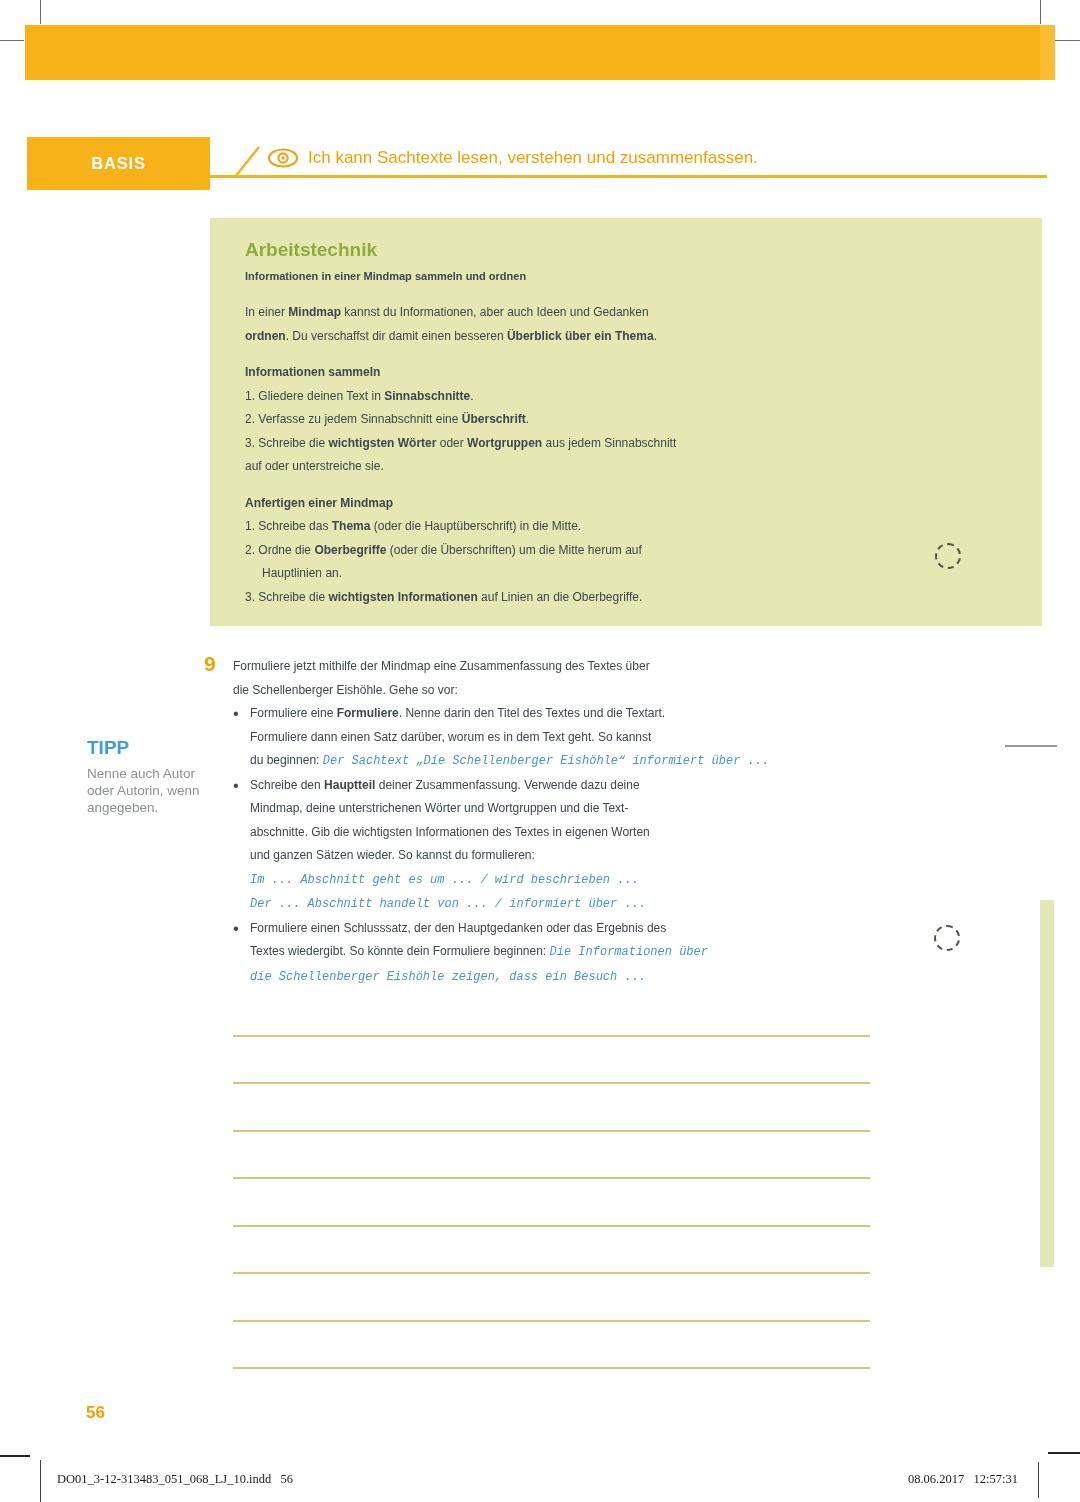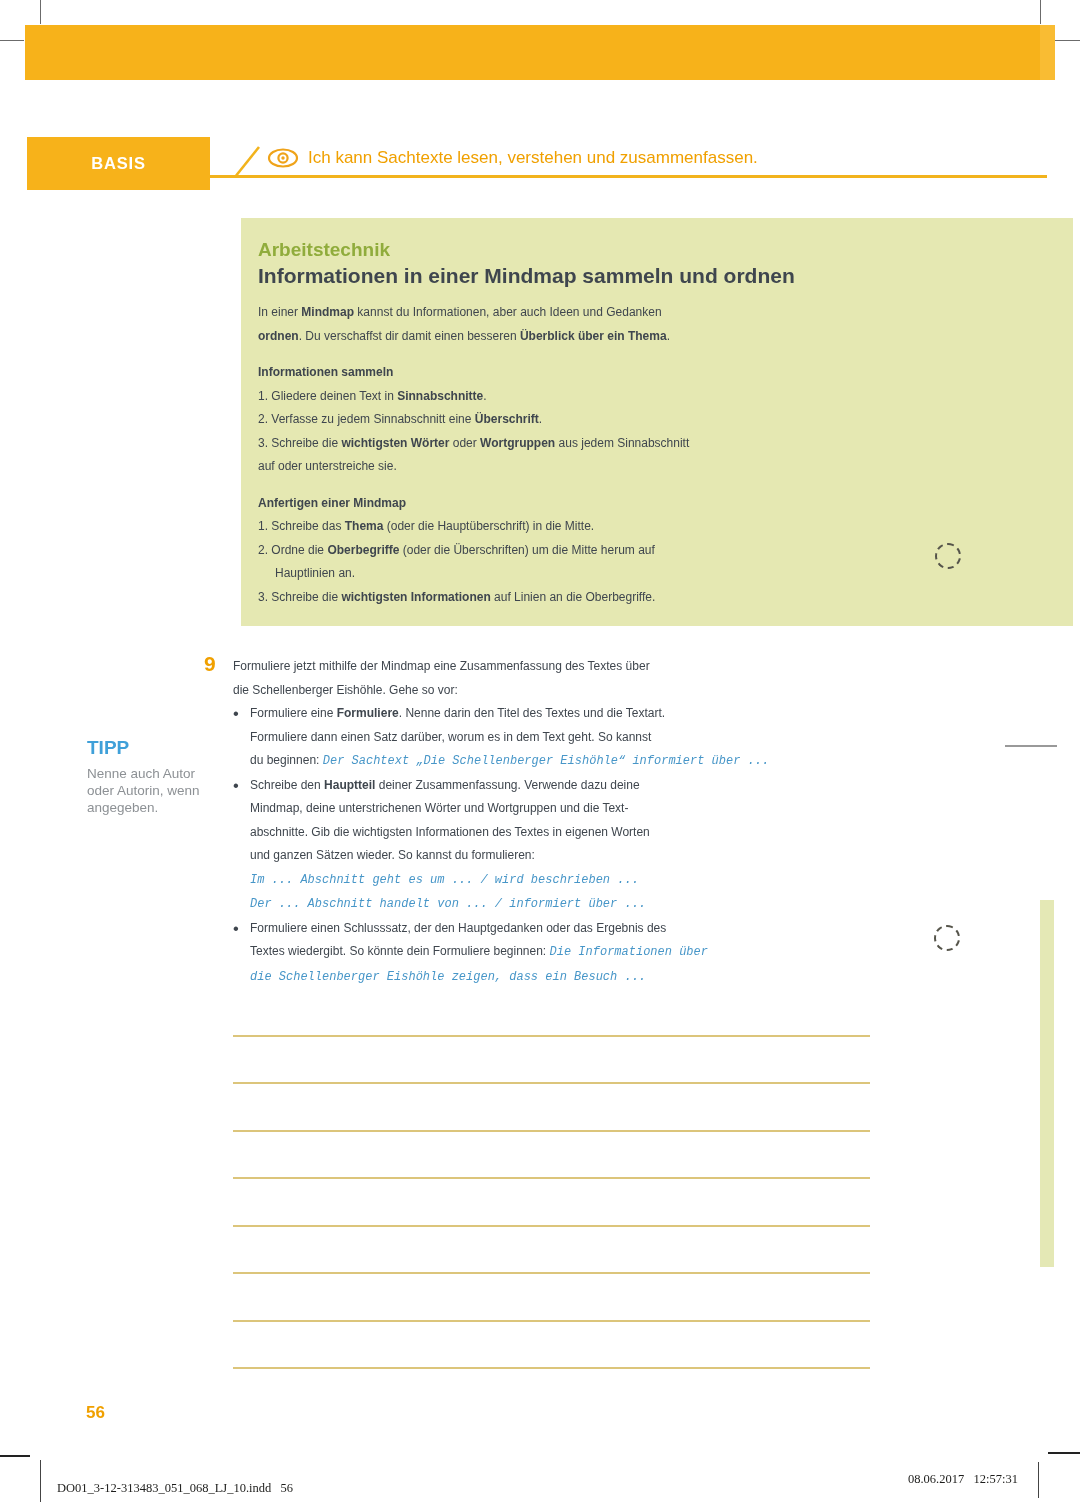--- a/index.html
+++ b/index.html
@@ -50,24 +50,24 @@
   .slash{position:absolute;left:233px;top:145px;}
   .eye{position:absolute;left:266px;top:146px;}
   .comp-text{
     position:absolute;left:308px;top:146px;height:24px;line-height:24px;
     font-size:17px;color:var(--orange);
   }
 
   
   .workbox{
     position:absolute;left:210px;top:218px;width:832px;height:408px;
-    background:var(--green-bg);padding:20px 20px 0 17px;margin-left:31px;
+    background:var(--green-bg);padding:20px 20px 0 35px;
   }
   .kicker{font-size:19px;font-weight:bold;color:var(--olive);height:26px;line-height:24px;}
-  .wtitle{font-size:21px;font-weight:bold;color:var(--dark);height:24px;line-height:24px;}
+  .wtitle{font-size:11px;font-weight:bold;color:var(--dark);height:24px;line-height:24px;}
   .wsection{margin-top:13px;}
 
   .tl{line-height:23.5px;font-size:12px;color:var(--dark);white-space:pre;}
   .tl .b{font-weight:bold;}
   .tl .i{font-style:italic;}
   .tl .blue{color:var(--blue);font-family:Liberation Mono, monospace;}
   .tl.ind{padding-left:17px;}
 
   
   .task-number{position:absolute;left:204px;top:652px;font-size:21px;font-weight:bold;color:var(--orange);}
@@ -94,21 +94,21 @@
   .ruled{position:absolute;left:233px;width:637px;height:2px;background:var(--rule);}
 
   .side-tab{position:absolute;left:1040px;top:900px;width:14px;height:367px;background:#E4E8B5;}
 
   .page-number{position:absolute;left:86px;top:1403px;font-size:17px;font-weight:bold;color:var(--orange);}
 
   .footer-left,.footer-right{
     position:absolute;top:1472px;font-family:"Liberation Serif","DejaVu Serif",serif;
     font-size:12.5px;color:#1d1d1b;white-space:pre;
   }
-  .footer-left{left:57px;margin-top:9px;}
+  .footer-left{left:57px;}
   .footer-right{right:62px;}
 </style>
 </head>
 <body>
 
 <div class="page">
 
   <div class="cm cm-tl-v"></div>
   <div class="cm cm-tl-h"></div>
   <div class="cm cm-tr-v"></div>

